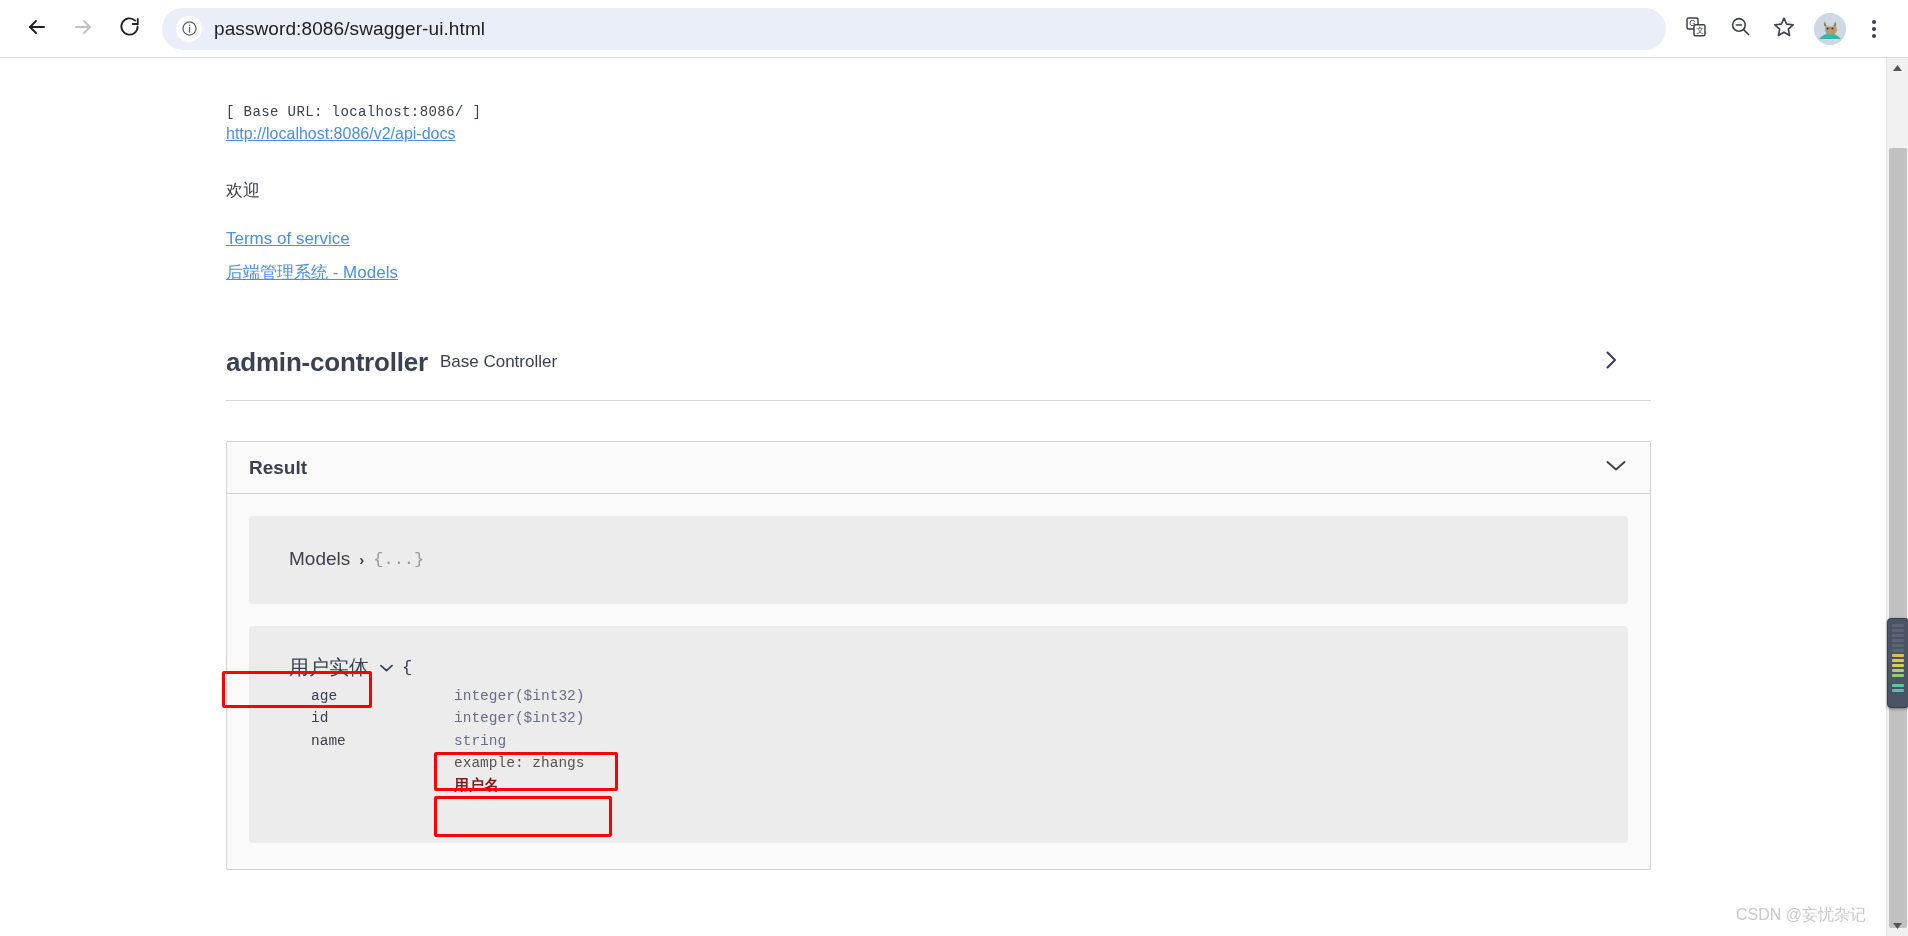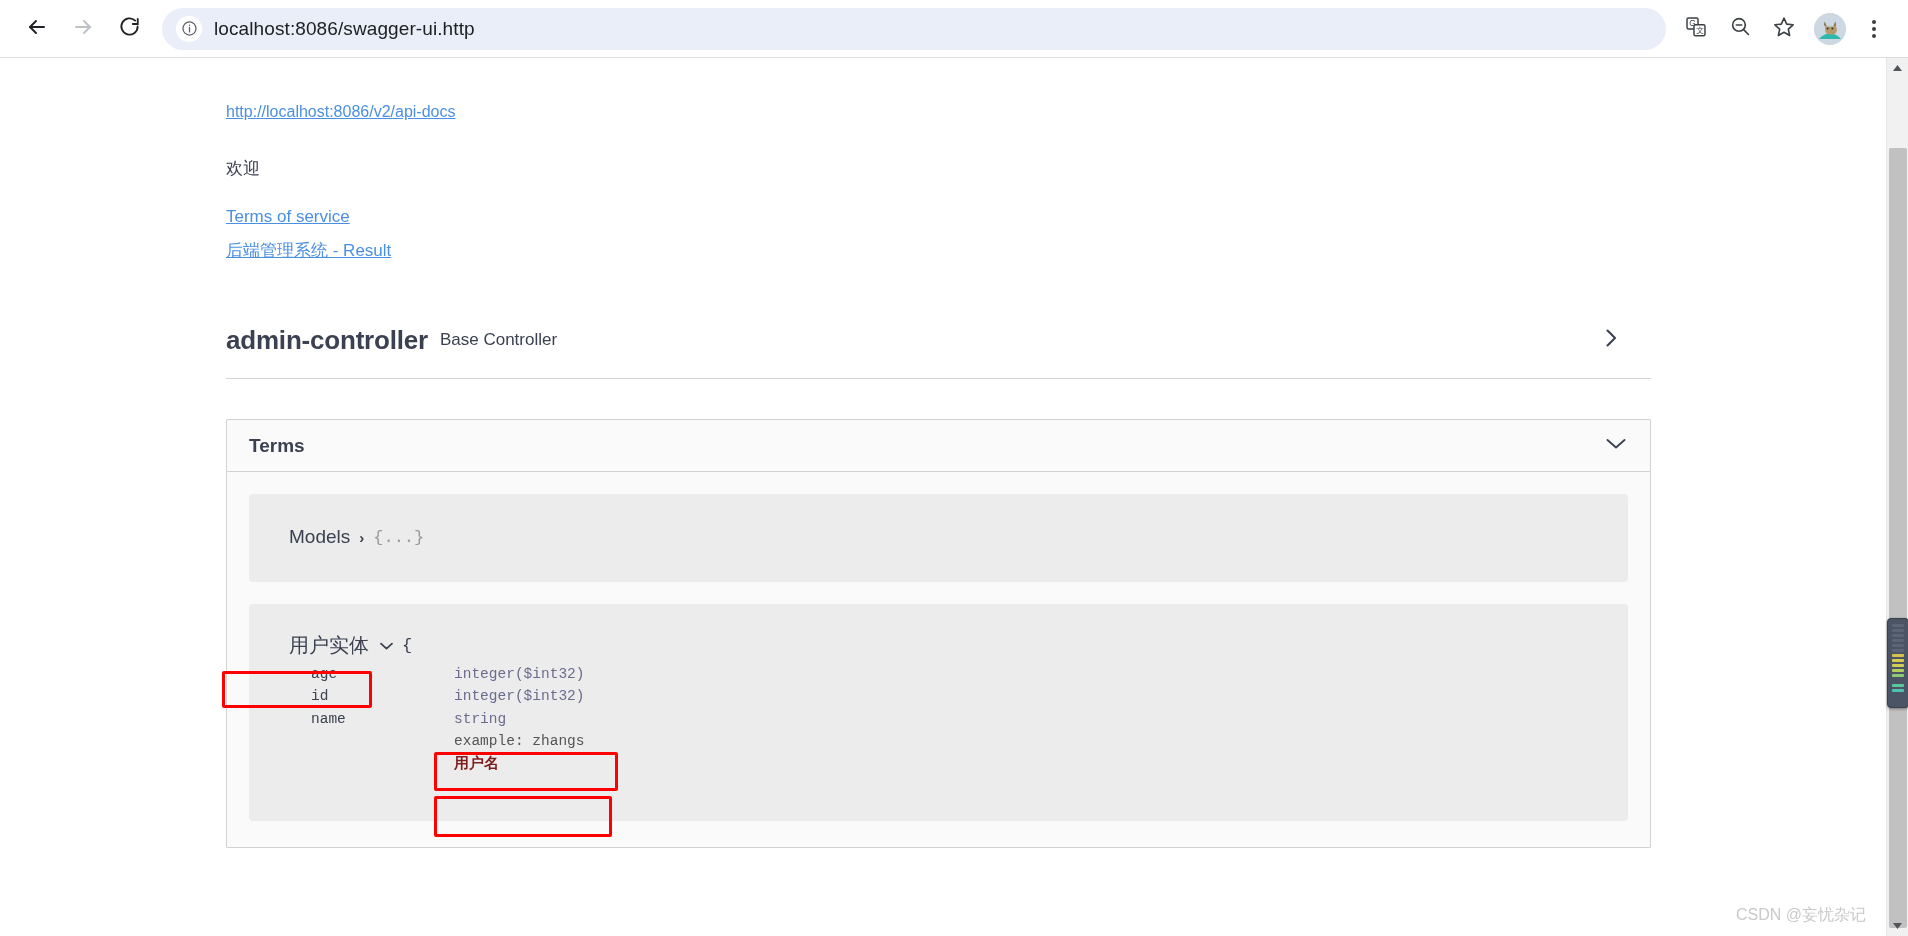--- a/index.html
+++ b/index.html
@@ -387,21 +387,21 @@
   </div>
 
   <div class="omnibox">
     <span class="info-icon">
       <svg width="17" height="17" viewBox="0 0 24 24" fill="none" stroke="#5f6368" stroke-width="1.8">
           <circle cx="12" cy="12" r="9.2"></circle>
           <path d="M12 10.6v6.2" stroke-linecap="round"></path>
           <circle cx="12" cy="7.4" r="1.1" fill="#5f6368" stroke="none"></circle>
         </svg>
     </span>
-    <span class="omnibox-url" title="localhost:8086/swagger-ui.html">localhost:8086/swagger-ui.http</span>
+    <span class="omnibox-url" title="localhost:8086/swagger-ui.html">password:8086/swagger-ui.html</span>
   </div>
 
   <div class="toolbar-right">
     <div class="tool-icon">
       <span>
         <svg width="22" height="22" viewBox="0 0 24 24" fill="none" stroke="currentColor" stroke-width="1.6">
           <rect x="2.2" y="2.2" width="12" height="12" rx="1.6"></rect>
           <text x="4.6" y="11.4" font-size="9" font-family="Liberation Sans, sans-serif" fill="currentColor" stroke="none">G</text>
           <rect x="9.8" y="9.6" width="12" height="12" rx="1.6" fill="#ffffff"></rect>
           <text x="12.2" y="18.8" font-size="8.5" font-family="Liberation Sans, sans-serif" fill="currentColor" stroke="none">文</text>
@@ -441,43 +441,44 @@
     </div>
   </div>
 </div>
 <div class="chrome-divider"></div>
 
 <div class="viewport">
   <div class="page">
     <div class="content">
 
       <div class="info-block">
+        <div class="base-url">[ Base URL: localhost:8086/ ]</div>
         <a class="api-link" href="#">http://localhost:8086/v2/api-docs</a>
 
         <div class="desc">欢迎</div>
 
         <div class="links-list">
           <a href="#">Terms of service</a>
-          <a href="#">后端管理系统 - Result</a>
+          <a href="#">后端管理系统 - Models</a>
         </div>
       </div>
 
       <div class="tag-section">
         <span class="tag-name">admin-controller</span>
         <span class="tag-desc">Base Controller</span>
         <span class="tag-chevron">
           <svg width="15" height="24" viewBox="0 0 15 24" fill="none" stroke="#3b4151" stroke-width="2.1" stroke-linecap="round" stroke-linejoin="round">
               <path d="M3.5 4.5l7.5 7.5-7.5 7.5"></path>
             </svg>
         </span>
       </div>
 
       <div class="models-panel">
         <div class="models-header">
-          <span class="models-title">Terms</span>
+          <span class="models-title">Result</span>
           <span class="models-chevron">
             <svg width="24" height="15" viewBox="0 0 24 15" fill="none" stroke="#3b4151" stroke-width="1.9" stroke-linecap="round" stroke-linejoin="round">
                 <path d="M3.5 4l8.5 7.5L20.5 4"></path>
               </svg>
           </span>
         </div>
 
         <div class="models-body">
 
           <div class="model-box">

